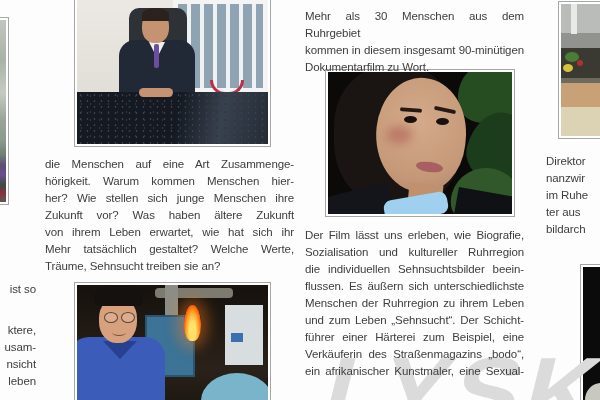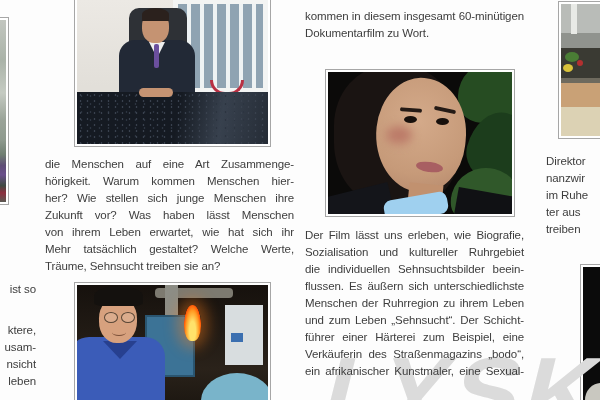--- a/index.html
+++ b/index.html
@@ -186,44 +186,45 @@
       <span class="ln">ktere,</span>
       <span class="ln">usam-</span>
       <span class="ln">nsicht</span>
       <span class="ln">leben</span>
     </div>
 
   <div class="textblock stretch para-end" style="left:45px;top:156px;width:249px;">
       <span class="ln">die Menschen auf eine Art Zusammenge-</span>
       <span class="ln">hörigkeit. Warum kommen Menschen hier-</span>
       <span class="ln">her? Wie stellen sich junge Menschen ihre</span>
-      <span class="ln">Zukunft vor? Was haben lässt Menschen</span>
+      <span class="ln">Zukunft vor? Was haben ältere Zukunft</span>
       <span class="ln">von ihrem Leben erwartet, wie hat sich ihr</span>
       <span class="ln">Mehr tatsächlich gestaltet? Welche Werte,</span>
       <span class="ln">Träume, Sehnsucht treiben sie an?</span>
     </div>
 
   <div class="textblock stretch para-end" style="left:305px;top:8px;width:219px;">
-      <span class="ln">kommen in diesem insgesamt 60-minütigen</span>
+      <span class="ln">Mehr als 30 Menschen aus dem Ruhrgebiet</span>
+      <span class="ln">kommen in diesem insgesamt 90-minütigen</span>
       <span class="ln">Dokumentarfilm zu Wort.</span>
     </div>
 
   <div class="textblock stretch" style="left:305px;top:227px;width:219px;">
       <span class="ln">Der Film lässt uns erleben, wie Biografie,</span>
-      <span class="ln">Sozialisation und kultureller Ruhrgebiet</span>
+      <span class="ln">Sozialisation und kultureller Ruhrregion</span>
       <span class="ln">die individuellen Sehnsuchtsbilder beein-</span>
       <span class="ln">flussen. Es äußern sich unterschiedlichste</span>
       <span class="ln">Menschen der Ruhrregion zu ihrem Leben</span>
       <span class="ln">und zum Leben „Sehnsucht“. Der Schicht-</span>
       <span class="ln">führer einer Härterei zum Beispiel, eine</span>
       <span class="ln">Verkäuferin des Straßenmagazins „bodo“,</span>
       <span class="ln">ein afrikanischer Kunstmaler, eine Sexual-</span>
     </div>
 
   <div class="textblock frag-clip" style="left:546px;top:153px;width:54px;">
       <span class="ln">Direktor</span>
       <span class="ln">nanzwir</span>
       <span class="ln">im Ruhe</span>
       <span class="ln">ter aus</span>
-      <span class="ln">treiben</span>
+      <span class="ln">bildarch</span>
     </div>
 
 </div>
 
 </body></html>

